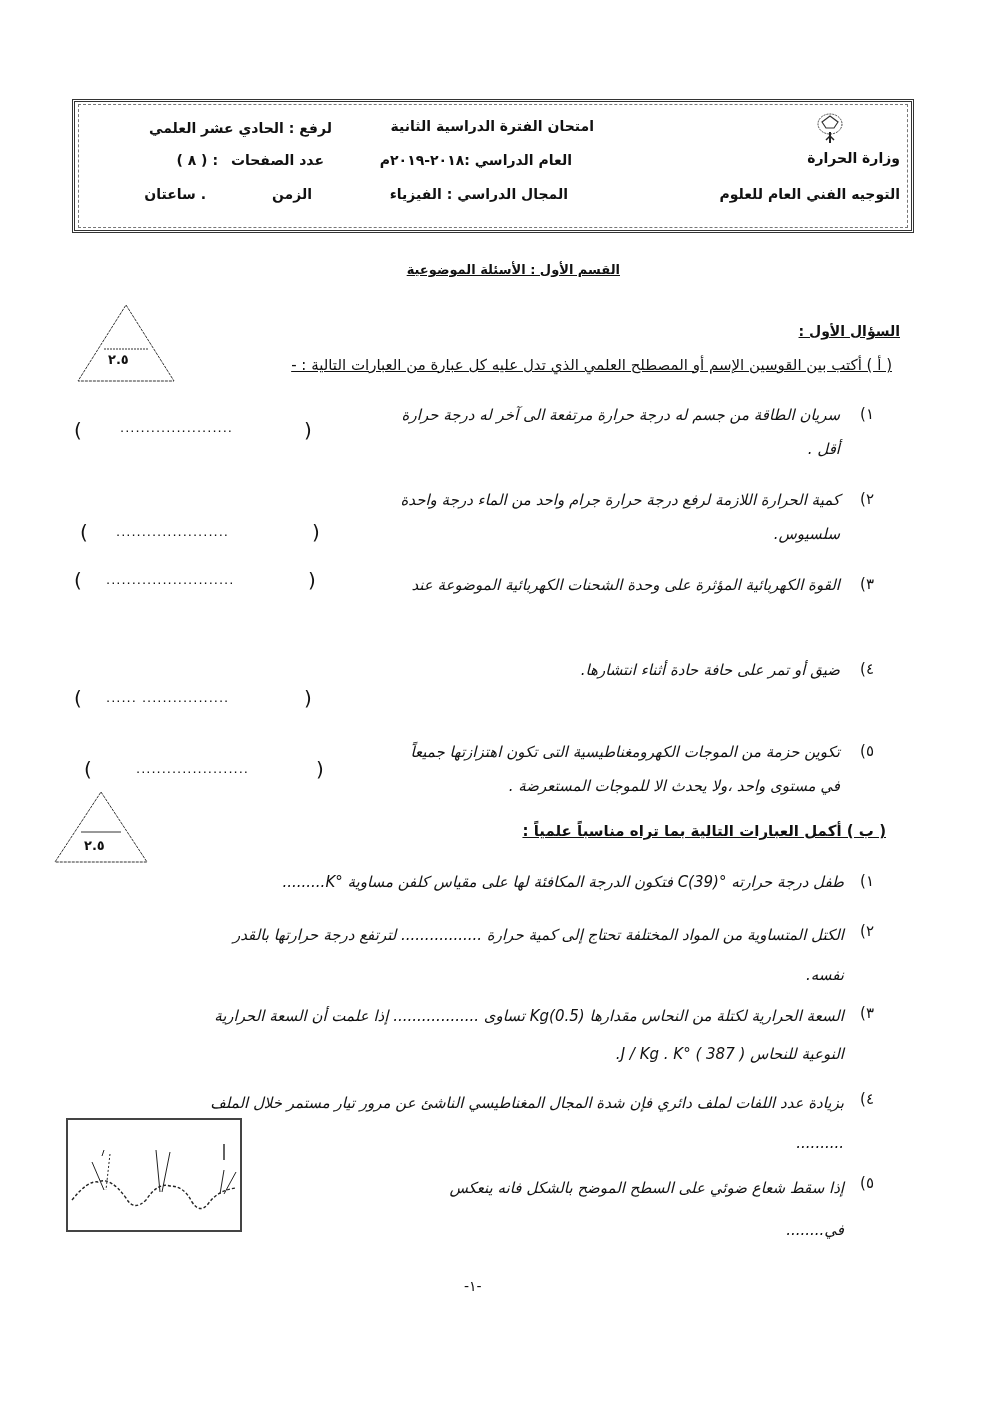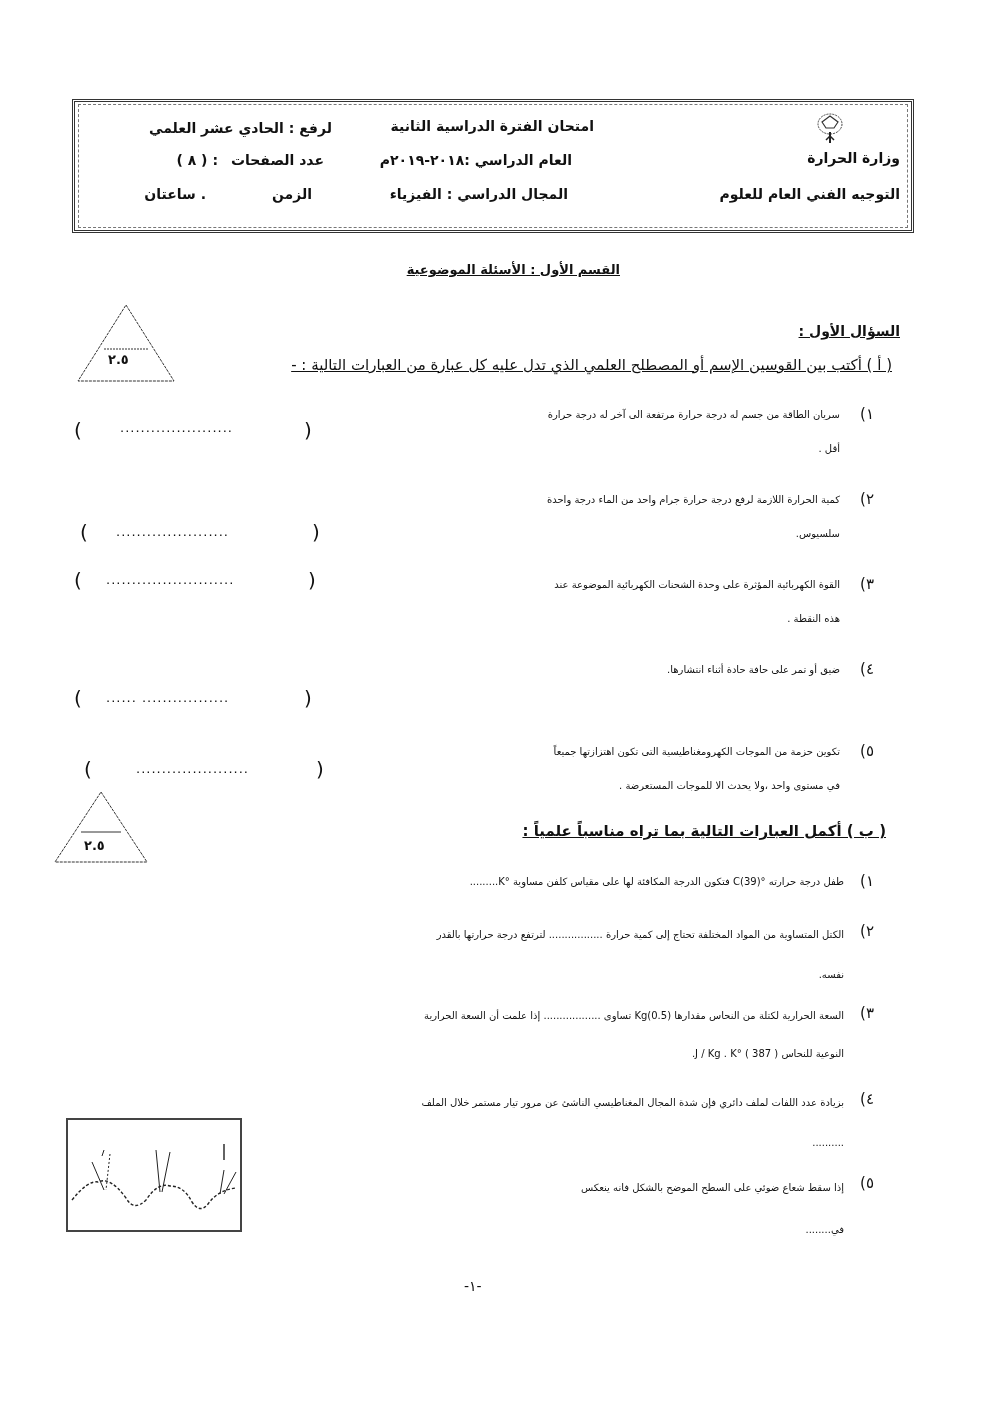--- a/index.html
+++ b/index.html
@@ -6,21 +6,21 @@
   body { width:992px; height:1403px; position:relative; overflow:hidden;
          font-family:"DejaVu Sans", sans-serif; color:#111; }
   .abs { position:absolute; }
   .rtl { direction:rtl; unicode-bidi:embed; }
   .hdr-box { left:72px; top:99px; width:842px; height:134px;
              border:3px double #333; box-sizing:border-box; }
   .hdr-inner { left:78px; top:104px; width:830px; height:124px;
                border:1px dashed #777; box-sizing:border-box; }
   .hdr-text { font-size:14px; font-weight:bold; white-space:nowrap; }
   .title { font-size:13px; font-weight:bold; text-decoration:underline; white-space:nowrap; }
-  .qtext { font-size:10px; line-height:34px; }
+  .qtext { font-size:15px; line-height:34px;font-style:italic; }
   .num { font-size:15px; }
   .paren { font-size:20px; }
   .dots { font-size:13px; letter-spacing:1px; }
   .mark-tri svg { display:block; }
   .footer { font-size:14px; }
 </style>
 </head>
 <body>
 
 <div class="abs hdr-box"></div>
@@ -77,21 +77,20 @@
   <div>كمية الحرارة اللازمة لرفع درجة حرارة جرام واحد من الماء درجة واحدة</div>
     <div>سلسيوس.</div>
 </div>
 <div class="abs paren" style="left:80px; top:520px;">(</div>
 <div class="abs dots" style="left:116px; top:524px;">......................</div>
 <div class="abs paren" style="left:312px; top:520px;">)</div>
 
 <div class="abs num rtl" style="right:118px; top:575px;">٣)</div>
 <div class="abs qtext rtl" style="right:152px; top:568px; width:500px;">
   <div>القوة الكهربائية المؤثرة على وحدة الشحنات الكهربائية الموضوعة عند</div>
-    <div>هذه النقطة .</div>
 </div>
 <div class="abs paren" style="left:74px; top:568px;">(</div>
 <div class="abs dots" style="left:106px; top:572px;">.........................</div>
 <div class="abs paren" style="left:308px; top:568px;">)</div>
 
 <div class="abs num rtl" style="right:118px; top:660px;">٤)</div>
 <div class="abs qtext rtl" style="right:152px; top:653px; width:500px;">
     <div>ضيق أو تمر على حافة حادة أثناء انتشارها.</div>
 </div>
 <div class="abs paren" style="left:74px; top:686px;">(</div>

